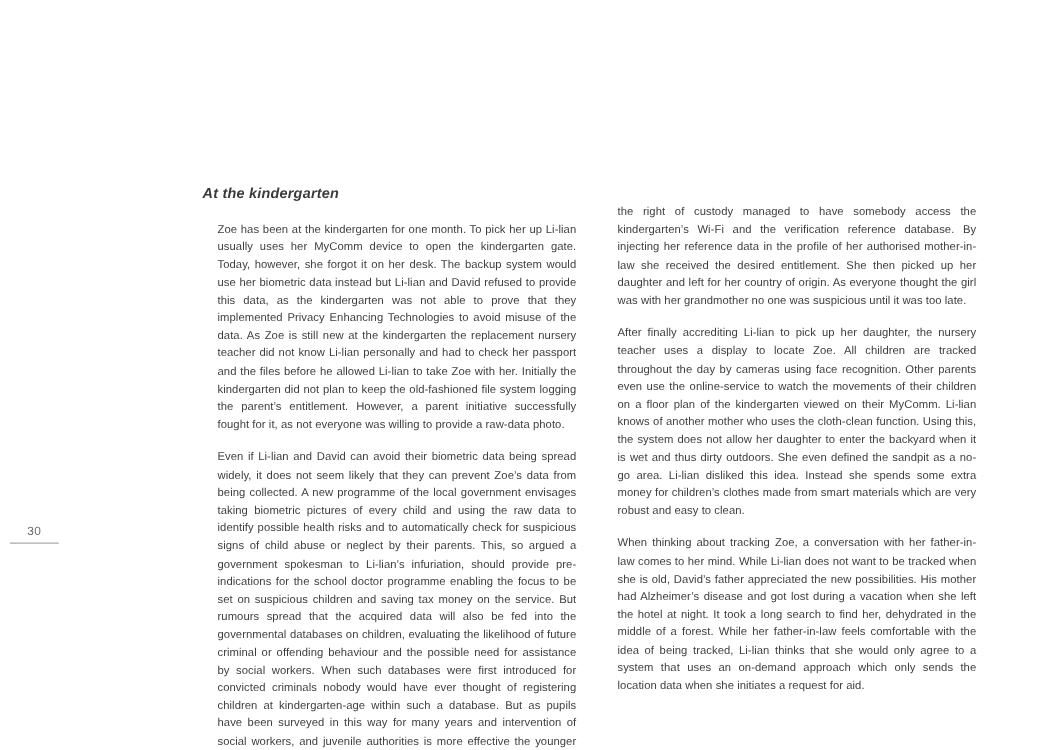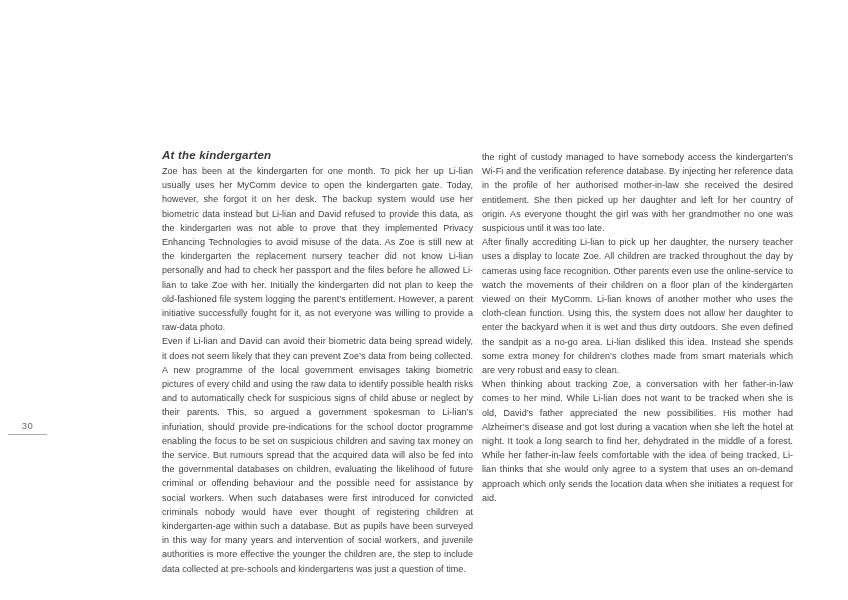--- a/index.html
+++ b/index.html
@@ -44,21 +44,21 @@
   .section-heading {
     font-size: 11.5px;
     font-weight: bold;
     font-style: italic;
     line-height: 18px;
     margin: 0;
     color: #3a3a3a;
     letter-spacing: 0.2px;
   }
   .col p.body-para {
-    margin: 0;
+    margin: 12px;
     font-size: 9px;
     line-height: 14.2px;
     text-align: justify;
     letter-spacing: 0.05px;
     color: #3e3e3e;
   }
 </style>
 </head>
 <body>
 

